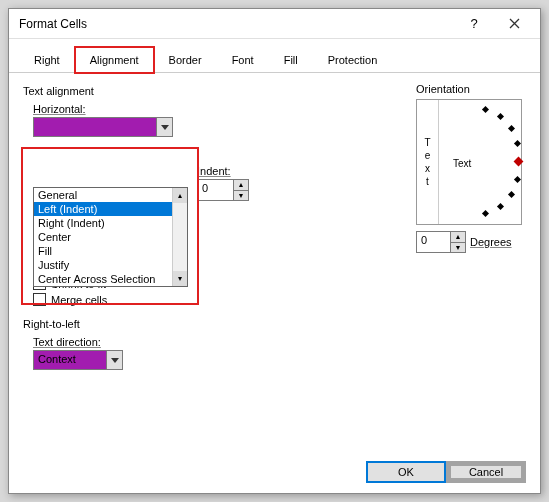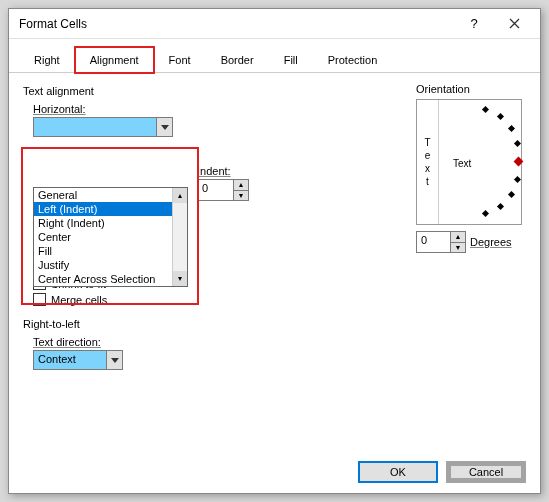--- a/index.html
+++ b/index.html
@@ -10,21 +10,21 @@
 .titlebar .tbtn { width: 40px; height: 28px; display: flex; align-items: center; justify-content: center; cursor: pointer; }
 .tabs { display: flex; border-bottom: 1px solid #ccc; padding: 8px 10px 0 10px; gap: 0; }
 .tab { padding: 6px 14px; border: 1px solid transparent; border-bottom: none; cursor: pointer; }
 .tab.active { border: 1px solid #a0a0a0; border-bottom: 1px solid #fff; margin-bottom: -1px; background: #fff; }
 .tab.hl { outline: 2px solid #e02020; outline-offset: -1px; text-align: right; }
 .content { flex: 1; padding: 10px 14px; position: relative; }
 .section-title { margin: 2px 0 6px 0; }
 .subrow { margin-left: 10px; margin-bottom: 4px; }
 .lbl { display: block; margin-bottom: 2px; }
 .underline { text-decoration: underline; text-decoration-color: #888; }
-.combo { position: relative; width: 140px; height: 20px; border: 1px solid #7a7a7a; background: #7dd3fc; display: flex; }
+.combo { position: relative; width: 140px; height: 20px; border: 1px solid #7a7a7a; background: #a21caf; display: flex; }
 .combo .val { flex: 1; padding: 2px 4px; }
 .combo .btn { width: 16px; background: #e1e1e1; border-left: 1px solid #7a7a7a; display: flex; align-items: center; justify-content: center; }
 .spin { width: 52px; height: 22px; border: 1px solid #7a7a7a; display: flex; }
 .spin .sval { flex: 1; padding: 2px 4px; background: #fff; }
 .spin .sbtns { width: 15px; border-left: 1px solid #7a7a7a; display: flex; flex-direction: column; }
 .spin .sbtn { flex: 1; background: #e1e1e1; display: flex; align-items: center; justify-content: center; font-size: 7px; }
 .spin .sbtn:first-child { border-bottom: 1px solid #7a7a7a; }
 .cbrow { display: flex; align-items: center; gap: 5px; margin: 3px 0 3px 10px; }
 .chk { width: 13px; height: 13px; border: 1px solid #333; background: #fff; }
 .dropdown { position: absolute; left: 24px; top: 114px; width: 155px; border: 1px solid #666; background: #fff; z-index: 5; }
@@ -37,21 +37,21 @@
 .redbox { position: absolute; border: 2px solid #e02020; pointer-events: none; }
 .orient { position: absolute; right: 14px; top: 10px; width: 110px; }
 .orient-box { width: 106px; height: 126px; border: 1px solid #999; margin-top: 4px; display: flex; }
 .vtext { width: 22px; border-right: 1px solid #ccc; display: flex; flex-direction: column; align-items: center; justify-content: center; gap: 1px; }
 .vtext span { font-size: 10px; line-height: 12px; }
 .arc { flex:1; position: relative; margin-left: 8px; }
 .arc .ht { position:absolute; left: 6px; top: 58px; font-size: 10px; }
 .arc .dot { position:absolute; width:5px; height:5px; background:#000; transform: rotate(45deg); }
 .arc .diamond-red { position:absolute; width:7px; height:7px; background:#c00000; transform: rotate(45deg); }
 .degrow { display:flex; align-items:center; gap:4px; margin-top:6px; }
-.buttons { display:flex; justify-content:flex-end; gap:8px; padding: 10px 14px; border-top: 0; }
+.buttons { display:flex; justify-content:flex-end; padding: 10px 14px; border-top: 0; }
 .pbtn { width: 80px; height: 22px; border: 5px solid #a3a3a3; background: #e1e1e1; cursor: pointer; display:flex; align-items:center; justify-content:center; }
 .pbtn.primary { border: 2px solid #0078d7; }
 .indent-block { position:absolute; left:188px; top:92px; }
 .text-ctl { margin-top: 140px; }
 .rtl { margin-top: 12px; }
 svg { display:block; }
 </style>
 </head>
 <body>
 
@@ -64,22 +64,22 @@
     <div class="tbtn">
       <svg width="11" height="11" viewBox="0 0 11 11">
           <path d="M1 1 L10 10 M10 1 L1 10" stroke="#333" stroke-width="1.3"></path>
         </svg>
     </div>
   </div>
 
   <div class="tabs">
     <div class="tab">Right</div>
     <div class="tab active hl">Alignment</div>
+    <div class="tab">Border</div>
     <div class="tab">Font</div>
-    <div class="tab">Border</div>
     <div class="tab">Fill</div>
     <div class="tab">Protection</div>
   </div>
 
   <div class="content">
     <div class="section-title">Text alignment</div>
 
     <div class="subrow">
       <span class="lbl"><span class="underline">Horizontal:</span></span>
       <div class="combo">

